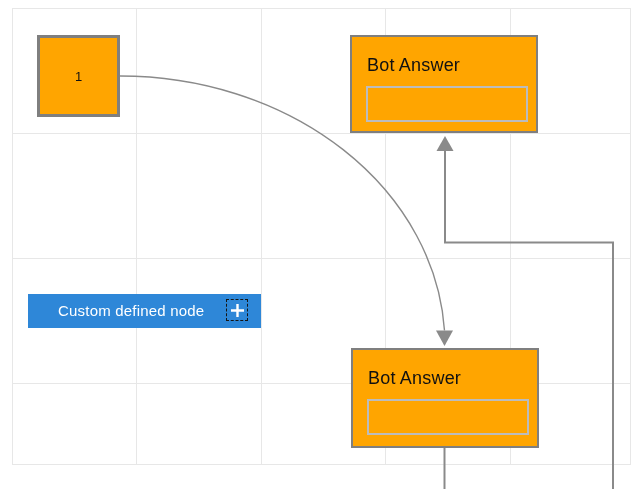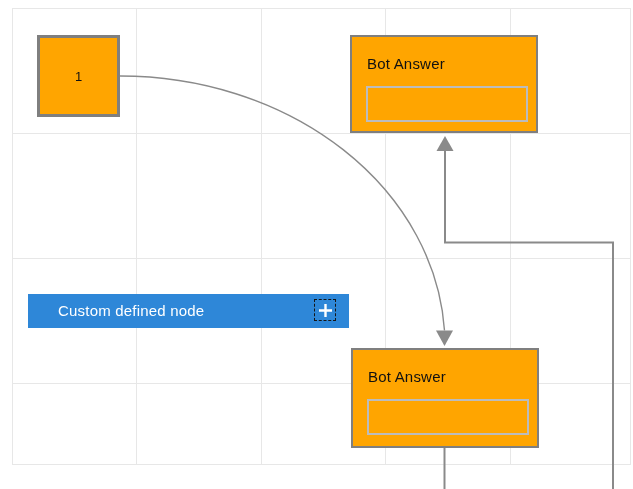--- a/index.html
+++ b/index.html
@@ -27,33 +27,33 @@
   
   .bot-node {
     width: 188px; height: 98px;
     background: #FFA500;
     border: 2px solid #7f7f7f;
   }
   .bot-node.top    { left: 350px; top: 35px;  }
   .bot-node.bottom { left: 351px; top: 348px; height: 100px; }
   .bot-title {
     position: absolute; left: 15px; top: 18px;
-    font-size: 15px; letter-spacing: 0.2px; color: #111111;
+    font-size: 18px; letter-spacing: 0.2px; color: #111111;
     white-space: nowrap;
   }
   .bot-input {
     position: absolute; left: 14px; top: 49px;
     width: 158px; height: 32px;
     border: 2px solid #bcbcbc;
     background: transparent;
   }
 
   
   .custom-node {
-    left: 28px; top: 294px; width: 321px; height: 34px;
+    left: 28px; top: 294px; width: 233px; height: 34px;
     background: #2E87D8;
     color: #ffffff;
   }
   .custom-label {
     position: absolute; left: 30px; top: 0;
     line-height: 34px; font-size: 15px; letter-spacing: 0.2px;
     white-space: nowrap;
   }
   .plus-box {
     position: absolute; right: 13px; top: 5px;

